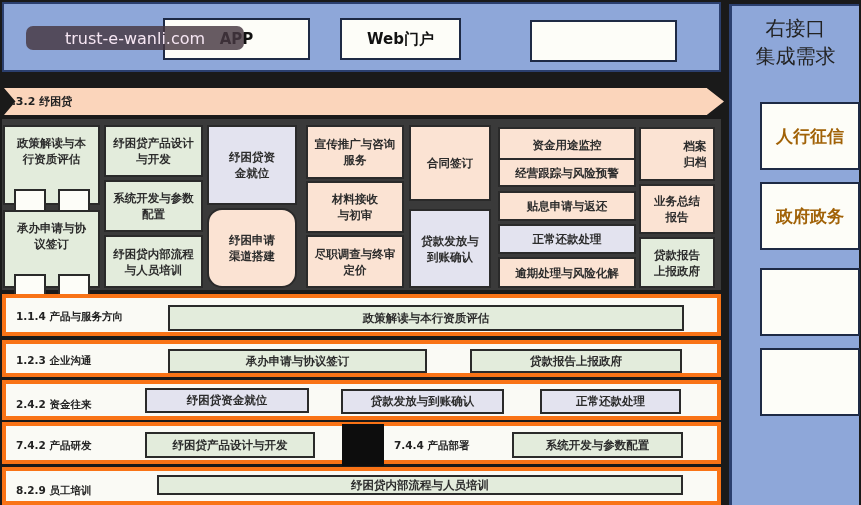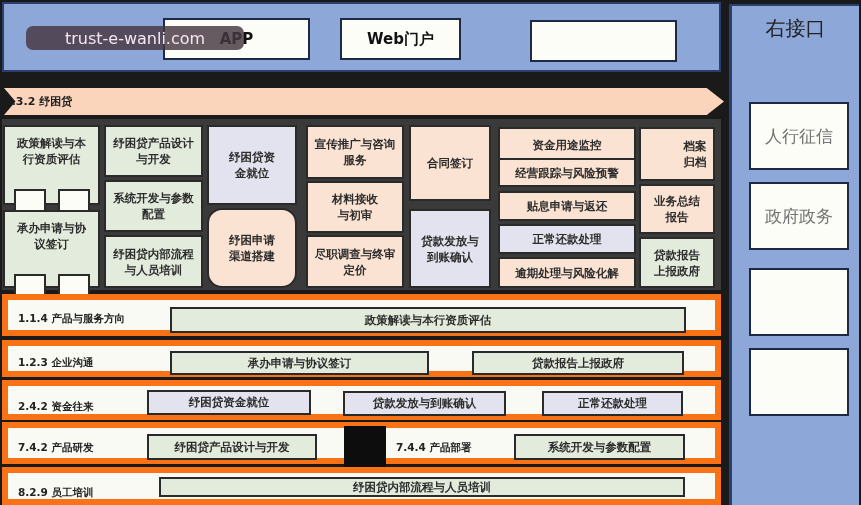--- a/index.html
+++ b/index.html
@@ -12,37 +12,37 @@
   #top-panel { left: 2px; top: 2px; width: 719px; height: 70px; background: #8ea7d9; border: 2px solid #2b3f6e; }
   #top-title { left: 30px; top: 8px; font-family: "DejaVu Sans", sans-serif; font-size: 20px; line-height: 26px; color: #222; }
   .top-box { background: #fdfdf8; border: 2px solid #1e2a45; display: flex; align-items: center; justify-content: center; font-family: "DejaVu Sans", sans-serif; font-weight: bold; font-size: 15px; color: #111; }
 
   
   #watermark { left: 26px; top: 26px; width: 218px; height: 24px; background: rgba(70,55,65,0.82); border-radius: 7px; color: #f6e6f3; font-family: "DejaVu Sans", sans-serif; font-size: 16px; display: flex; align-items: center; justify-content: center; }
 
   
   #right-panel { left: 729px; top: 4px; width: 130px; height: 501px; background: #8ea7d9; border-left: 3px solid #2b3f6e; border-top: 2px solid #2b3f6e; }
   #right-title { left: 0; top: 8px; width: 100%; text-align: center; font-family: "DejaVu Sans", sans-serif; font-size: 20px; line-height: 28px; color: #222; }
-  .right-box { left: 17px; width: 100px; height: 68px; background: #fdfdf8; border: 2px solid #1e2a45; display: flex; align-items: center; justify-content: center; font-size: 17px; color: #737373; }
+  .right-box { left: 28px; width: 100px; height: 68px; background: #fdfdf8; border: 2px solid #1e2a45; display: flex; align-items: center; justify-content: center; font-size: 17px; color: #a16207; font-weight: bold; }
 
   
   #arrow { left: 4px; top: 88px; width: 720px; height: 27px; background: #fbd5bb; clip-path: polygon(0 0, 97.6% 0, 100% 50%, 97.6% 100%, 0 100%, 1.6% 50%); display: flex; align-items: center; justify-content: flex-start; }
   #arrow-label { font-family: "DejaVu Sans", sans-serif; font-weight: bold; font-size: 11px; color: #222; }
 
   
   .card { border: 2px solid #2a2a2a; display: flex; align-items: center; justify-content: center; text-align: center; font-weight: bold; font-size: 11.5px; line-height: 16px; color: #2c2c2c; padding: 2px 4px; }
   .green { background: #e3ecdc; gap: 16px; }
   .peach { background: #fbe3d3; }
   .lav { background: #e3e3ef; }
   .card.col-start { flex-direction: column; justify-content: flex-start; padding-top: 8px; }
   .mini-row { display: flex; gap: 12px; margin-top: 6px; }
   .mini { width: 32px; height: 26px; background: #fdfdf8; border: 2px solid #2a2a2a; }
 
   
-  .row { left: 2px; width: 719px; background: #fafaf5; border: 6px solid #f97316; }
+  .row { left: 2px; width: 719px; background: #fafaf5; border: 4px solid #f97316; }
   .row-label { font-family: "DejaVu Sans", sans-serif; font-weight: bold; font-size: 10.5px; color: #222; }
   .row-label .cn { font-family: "DejaVu Serif", serif; font-weight: bold; }
   .bar { border: 2px solid #2a2a2a; display: flex; align-items: center; justify-content: center; font-weight: bold; font-size: 11.5px; color: #2c2c2c; }
 </style>
 </head>
 <body>
 
 <div id="top-panel" class="abs">
   <div class="abs top-box" style="left:159px; top:14px; width:147px; height:42px;">
       <span>APP</span>
@@ -55,20 +55,21 @@
     </div>
 </div>
 
 <div id="watermark" class="abs">
     <span>trust-e-wanli.com</span>
   </div>
 
 <div id="right-panel" class="abs">
   <div id="right-title" class="abs">
     <div>右接口</div>
+    <div>集成需求</div>
   </div>
   <div class="abs right-box" style="top:96px;">
       <span>人行征信</span>
     </div>
   <div class="abs right-box" style="top:176px;">
       <span>政府政务</span>
     </div>
   <div class="abs right-box" style="top:262px;">
       <span></span>
     </div>

